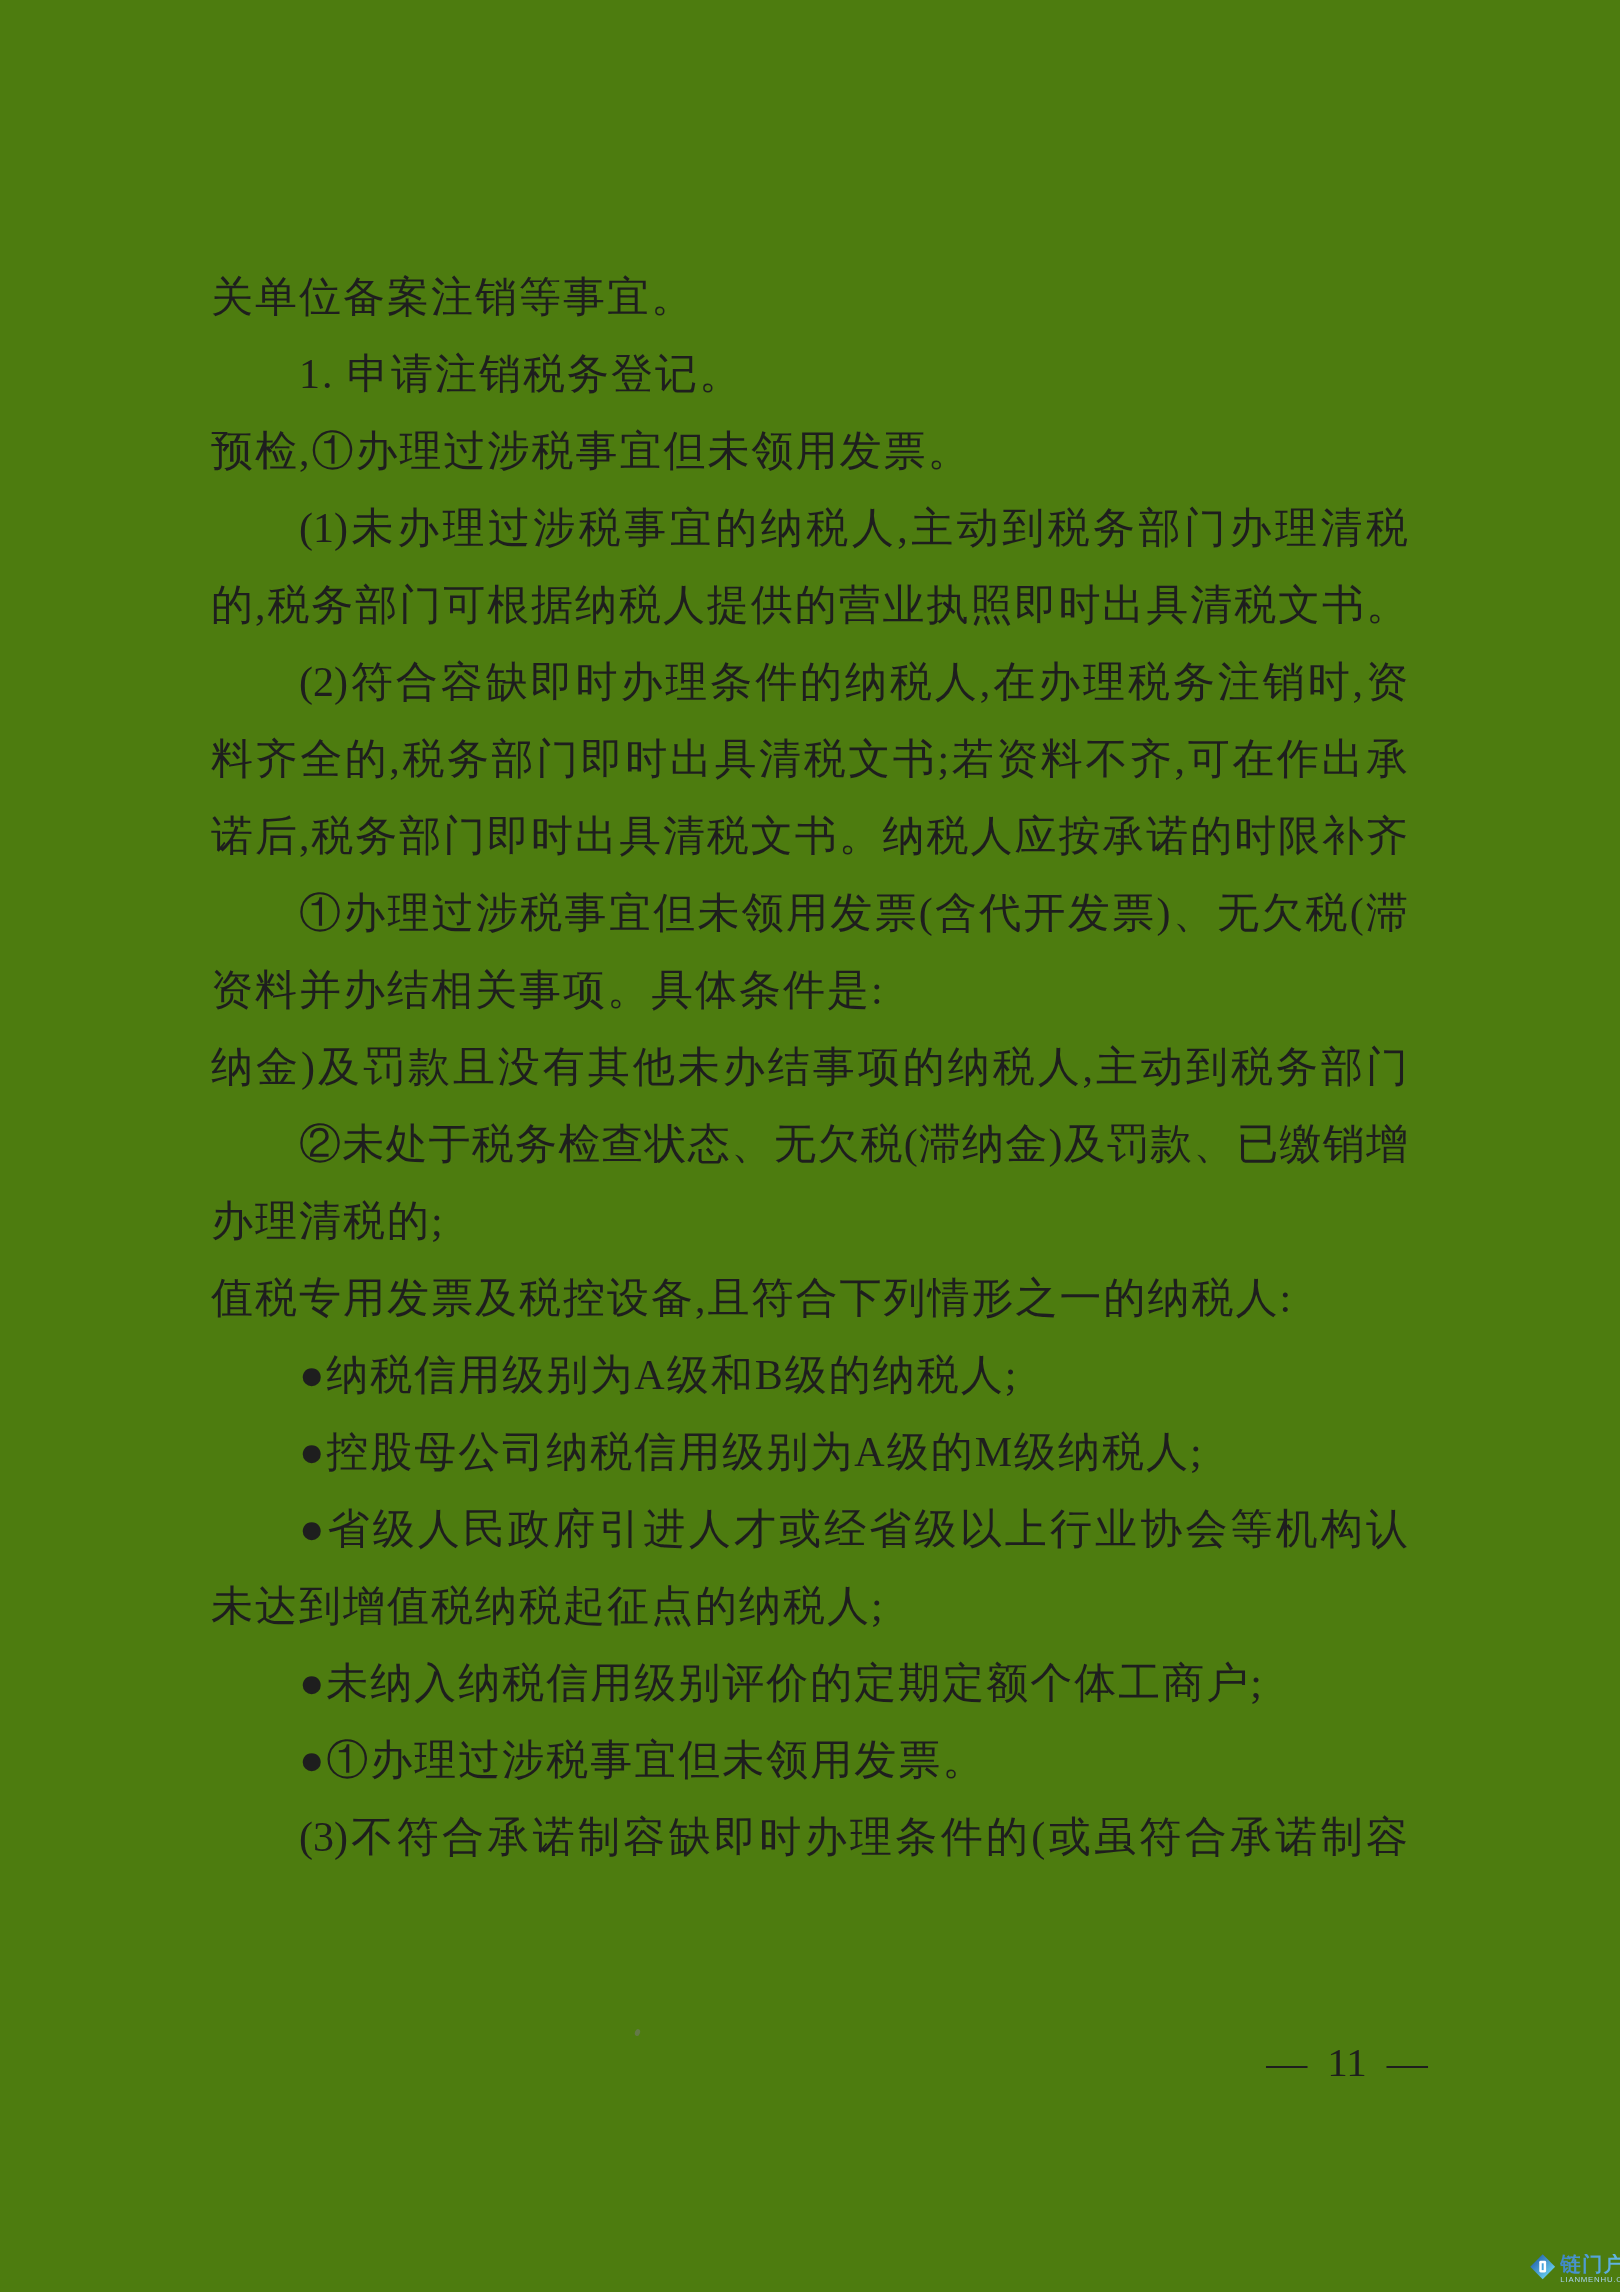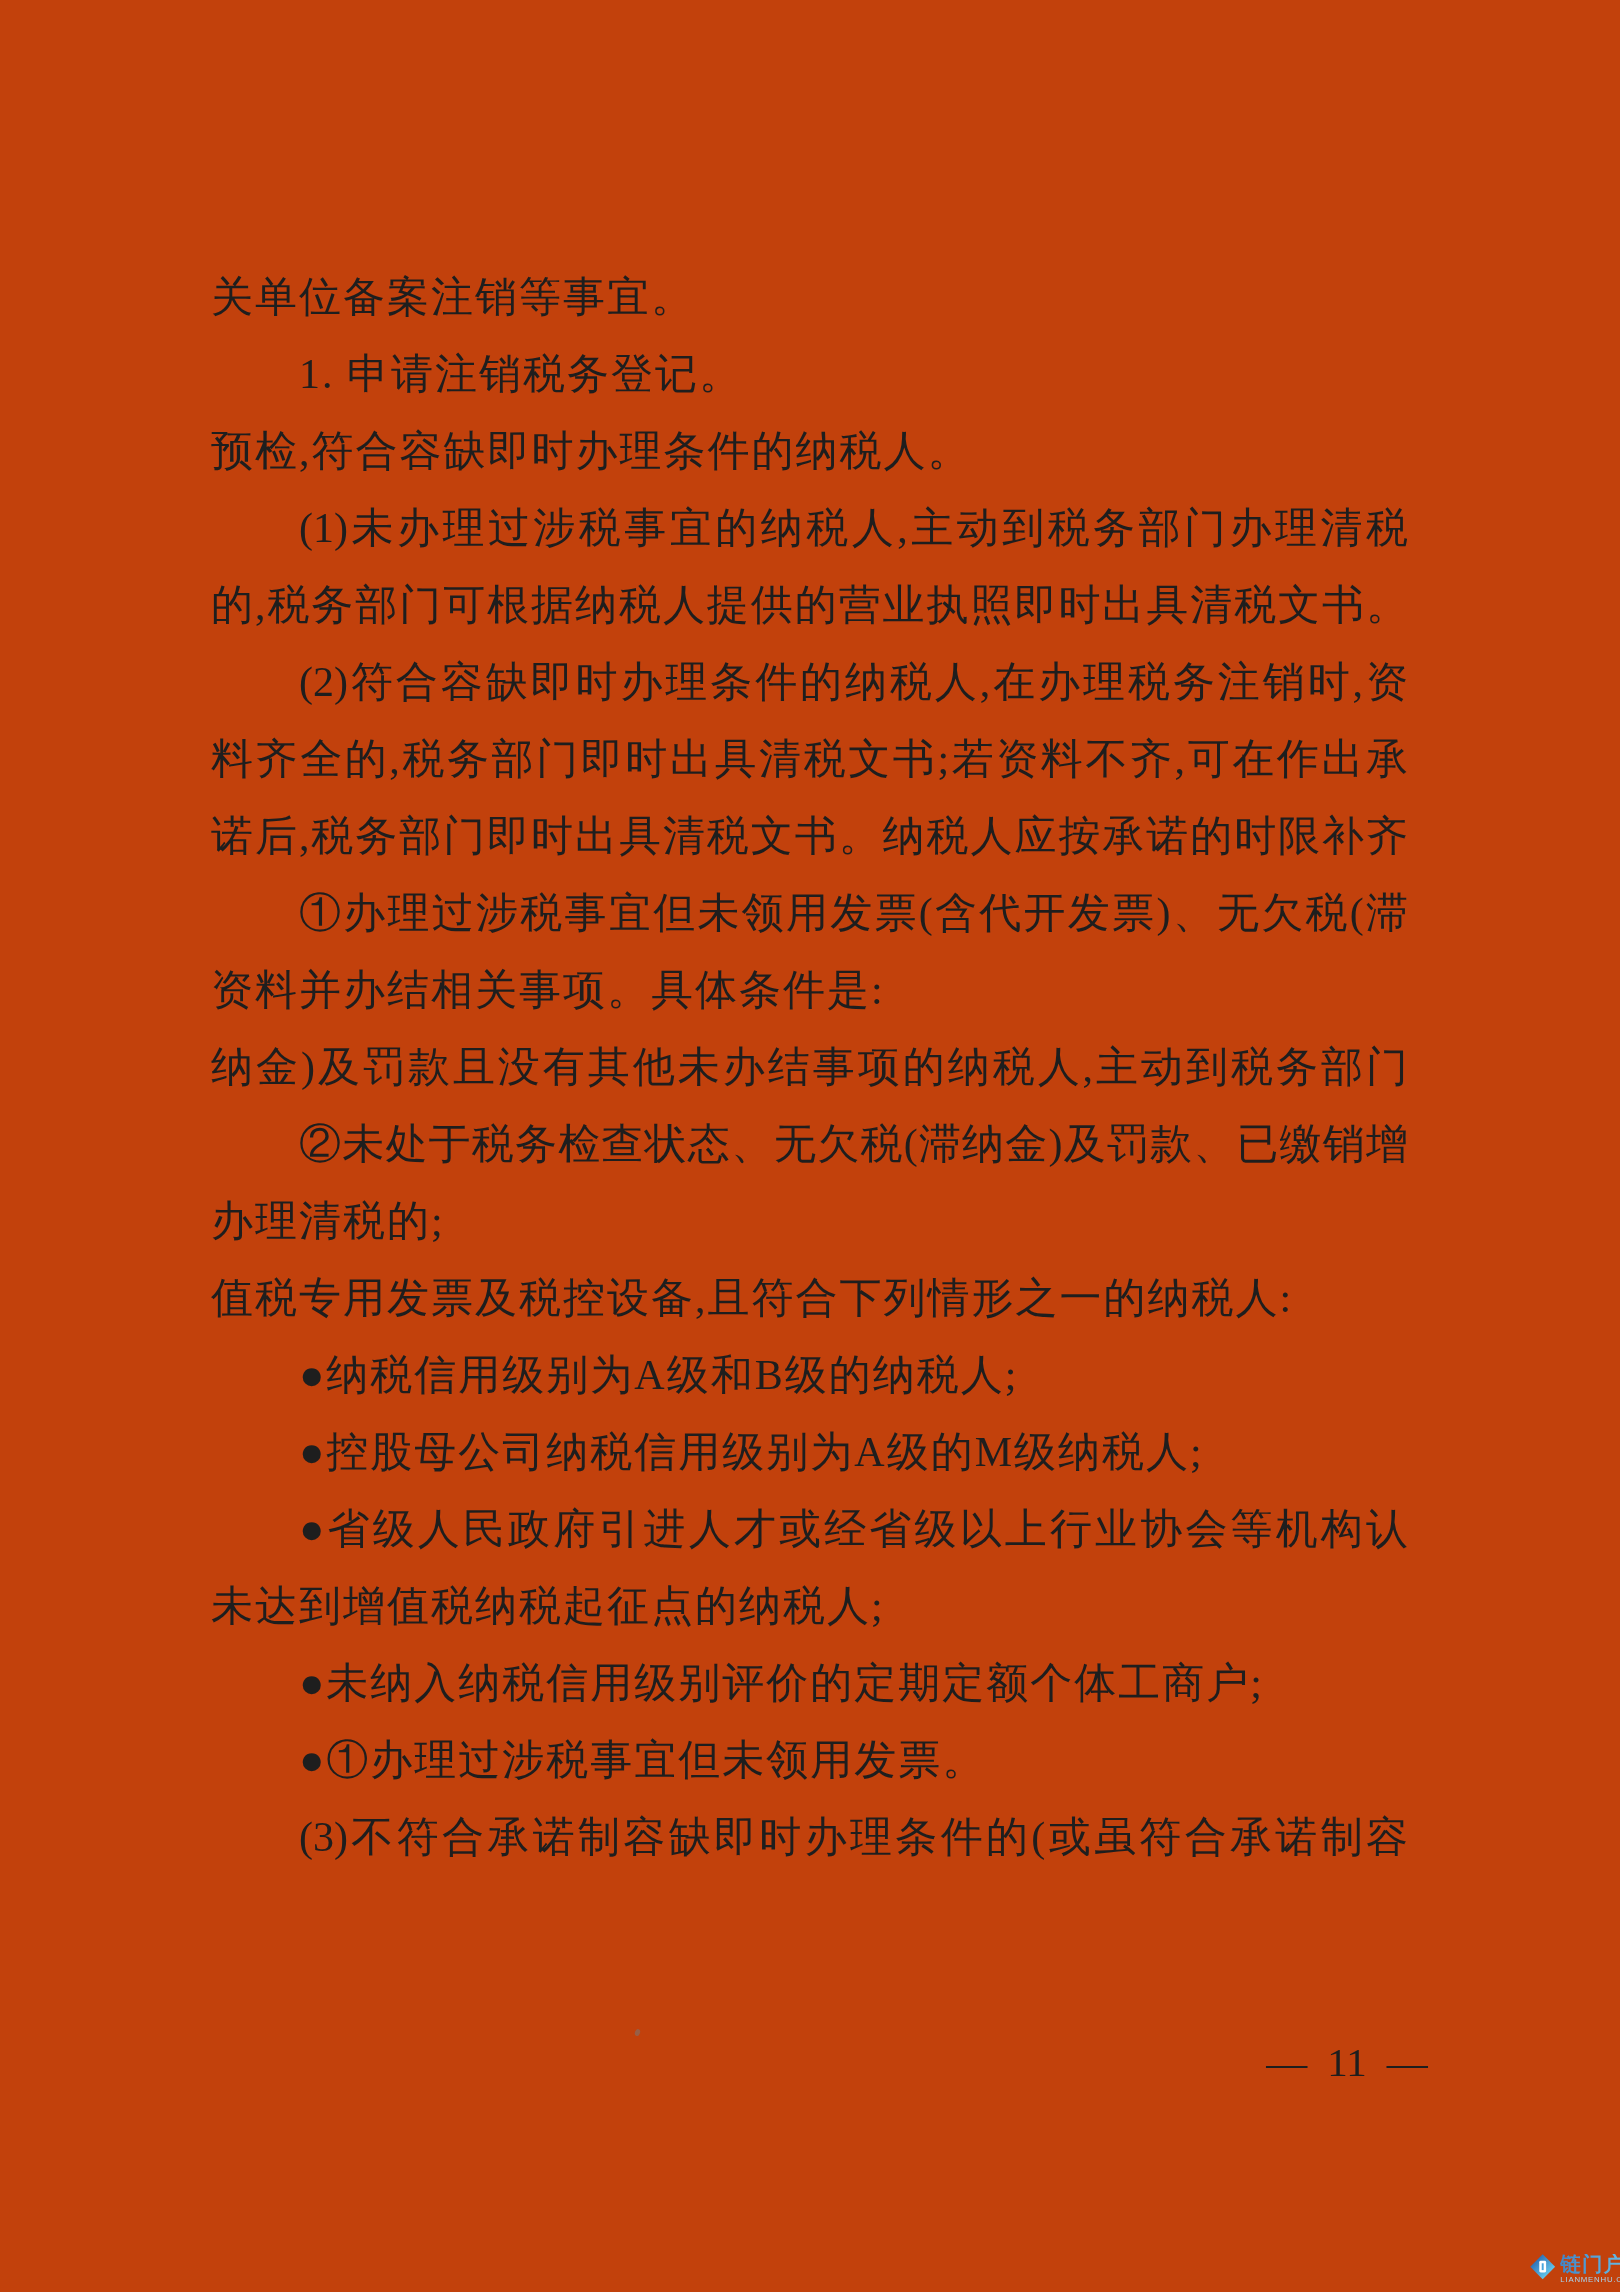--- a/index.html
+++ b/index.html
@@ -4,21 +4,21 @@
 <style>
   html, body {
     margin: 0;
     padding: 0;
     background: #e8e8e8;
   }
   .page {
     position: relative;
     width: 1620px;
     height: 2293px;
-    background: #c2410c;
+    background: #4d7c0f;
     overflow: hidden;
     font-family: "Liberation Serif", "DejaVu Serif", serif;
     color: #1e1e1e;
   }
   .textblock {
     position: absolute;
     left: 211px;
     top: 259px;
     width: 1197px;
   }
@@ -97,21 +97,21 @@
   }
 </style>
 </head>
 <body>
 
 <div class="page">
 
   <div class="textblock">
       <div class="line">关单位备案注销等事宜。</div>
       <div class="line indent">1. 申请注销税务登记。</div>
-      <div class="line">预检,符合容缺即时办理条件的纳税人。</div>
+      <div class="line">预检,①办理过涉税事宜但未领用发票。</div>
       <div class="line indent justify">(1)未办理过涉税事宜的纳税人,主动到税务部门办理清税</div>
       <div class="line justify">的,税务部门可根据纳税人提供的营业执照即时出具清税文书。</div>
       <div class="line indent justify">(2)符合容缺即时办理条件的纳税人,在办理税务注销时,资</div>
       <div class="line justify">料齐全的,税务部门即时出具清税文书;若资料不齐,可在作出承</div>
       <div class="line justify">诺后,税务部门即时出具清税文书。纳税人应按承诺的时限补齐</div>
       <div class="line indent justify">①办理过涉税事宜但未领用发票(含代开发票)、无欠税(滞</div>
       <div class="line">资料并办结相关事项。具体条件是:</div>
       <div class="line justify">纳金)及罚款且没有其他未办结事项的纳税人,主动到税务部门</div>
       <div class="line indent justify">②未处于税务检查状态、无欠税(滞纳金)及罚款、已缴销增</div>
       <div class="line">办理清税的;</div>

